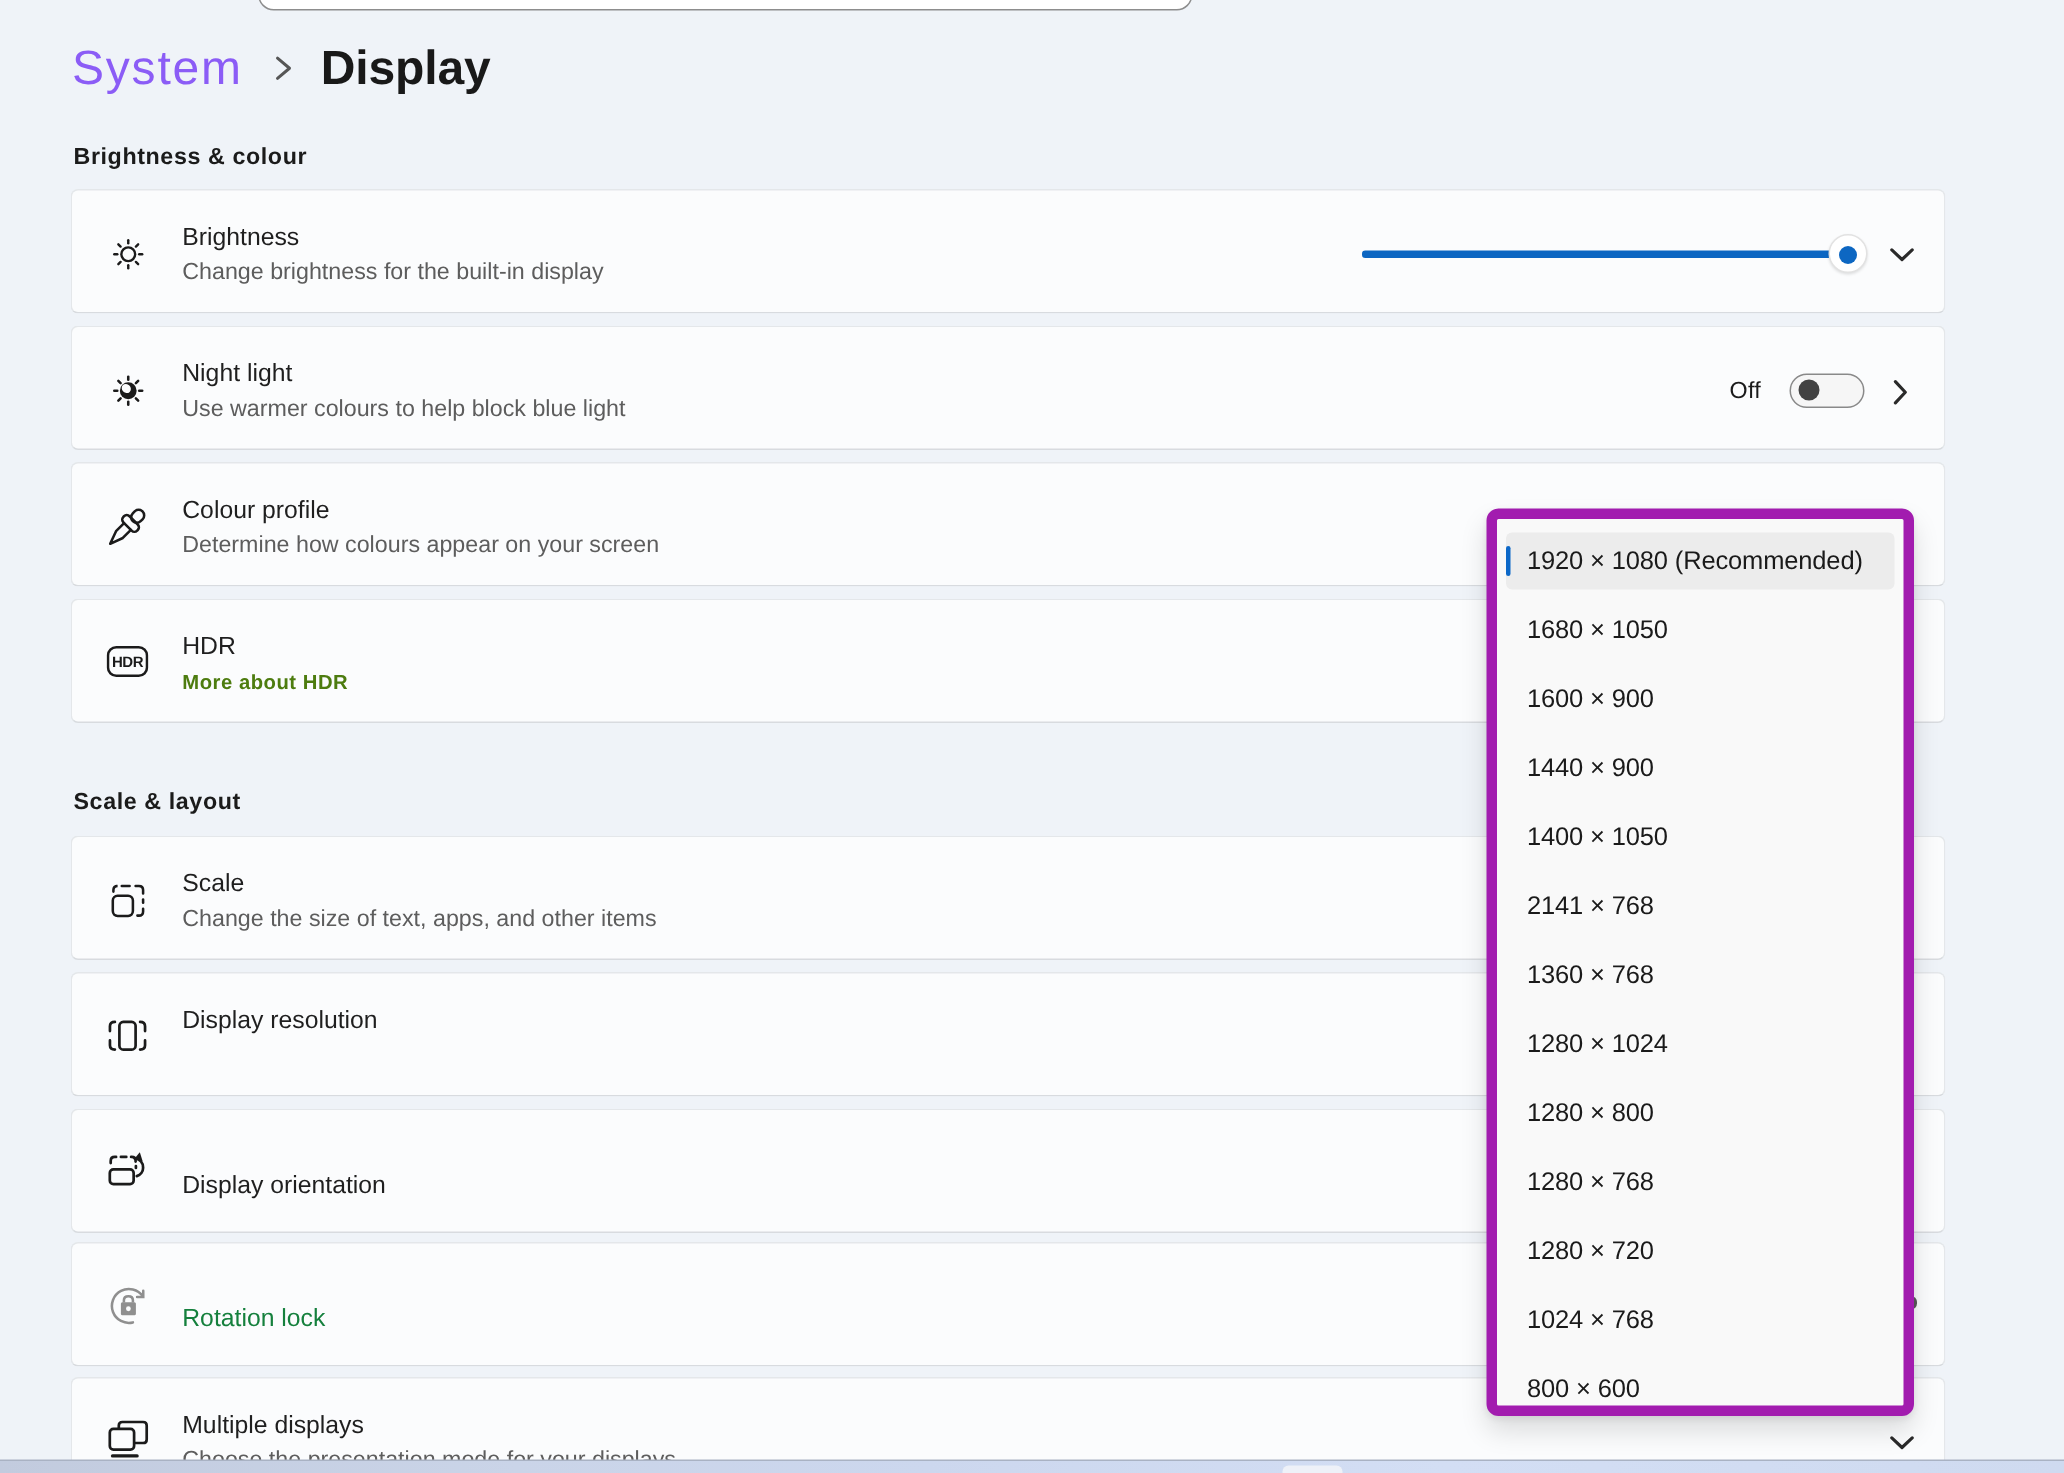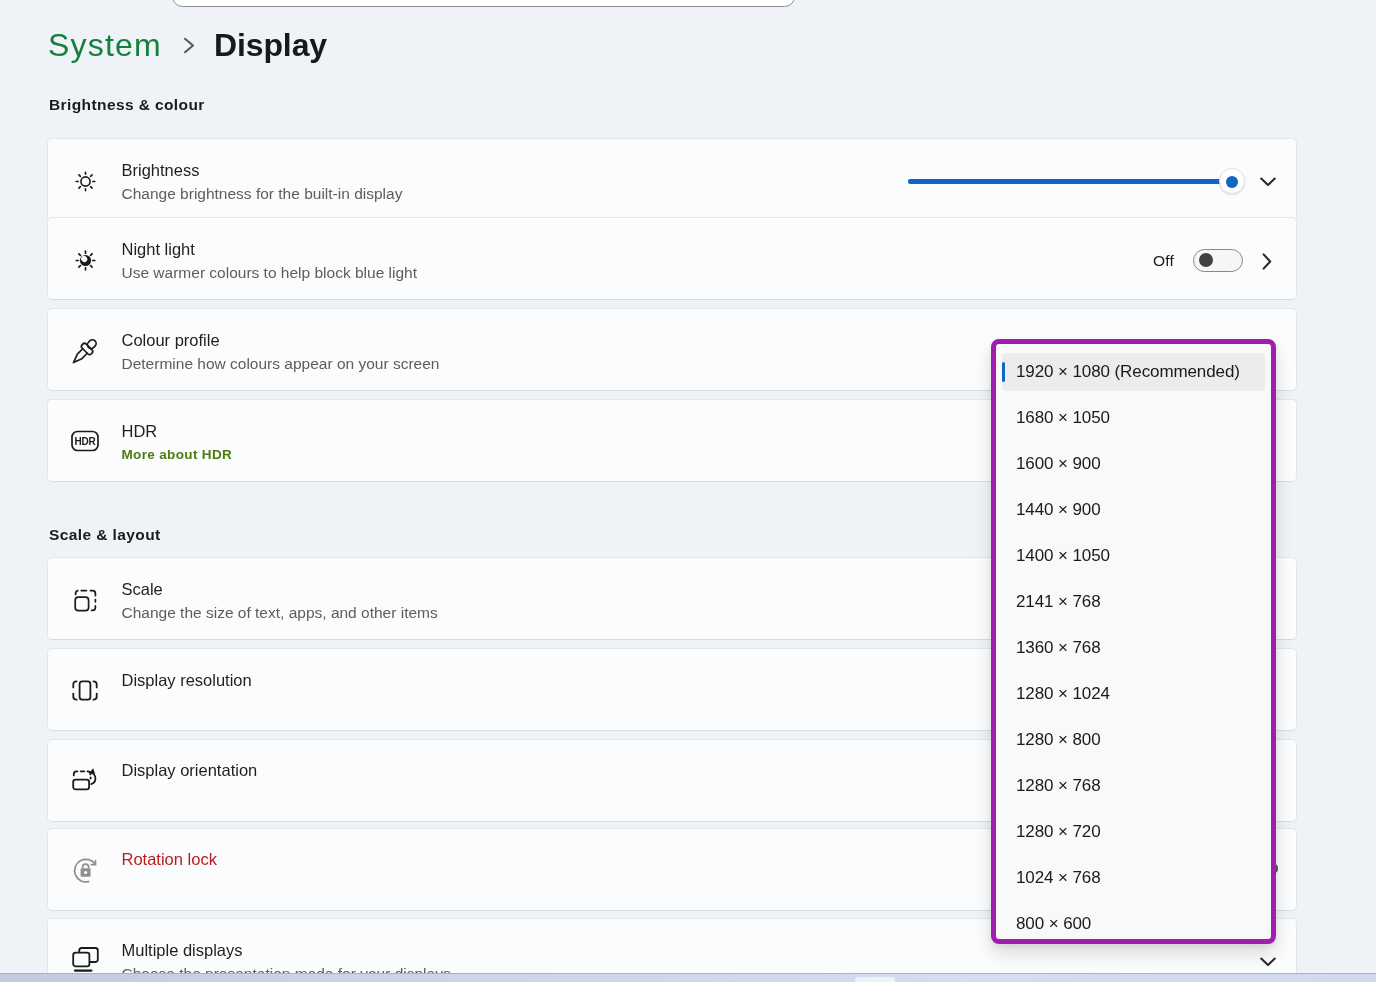--- a/index.html
+++ b/index.html
@@ -11,52 +11,52 @@
     color:#1b1b1b;
   }
   .searchbox {
     position:absolute; left:172px; top:-14px; width:623px; height:21px;
     background:#ffffff; border:1px solid #8d8d8d; border-radius:11px;
   }
   .crumbs {
     position:absolute; left:48px; top:26px; font-size:32px; line-height:38px;
     white-space:nowrap;
   }
-  .crumbs .parent { color:#15803d; letter-spacing:1.2px; }
+  .crumbs .parent { color:#8b5cf6; letter-spacing:1.2px; }
   .crumbs .sep { display:inline-block; width:52px; position:relative; }
   .crumbs .sep svg { position:absolute; left:21px; top:-19px; }
   .crumbs .cur { color:#191919; font-weight:700; letter-spacing:-0.1px; }
   .section {
     position:absolute; left:49px; font-size:15.5px; font-weight:700; color:#1b1b1b;
     letter-spacing:0.4px; line-height:20px;
   }
   .card {
     position:absolute; left:47px; width:1250px; height:83px;
     background:#fbfcfd; border:1px solid #e4e7ea; border-bottom-color:#d8dbdf; border-radius:5px;
   }
   .card .icon { position:absolute; left:24px; top:0; }
   .card .title { position:absolute; left:73.5px; top:21px; font-size:16.5px; color:#1f1f1f; line-height:20px; }
   .card .desc  { position:absolute; left:73.5px; top:46px; font-size:15.5px; color:#5d5d5d; line-height:18px; }
-  .card .title1 { position:absolute; left:73.5px; top:20px; font-size:16.5px; color:#1f1f1f; line-height:20px; }
+  .card .title1 { position:absolute; left:73.5px; top:40px; font-size:16.5px; color:#1f1f1f; line-height:20px; }
   .card .desc.link { color:#4d7c0f; font-weight:700; font-size:13.5px; letter-spacing:0.35px; }
   .chev { position:absolute; }
   
   .slider-track { position:absolute; left:860px; top:40.2px; width:324px; height:4.4px; background:#0c66c2; border-radius:2.2px; }
   .slider-thumb { position:absolute; left:1170.5px; top:29.4px; width:26px; height:26px; border-radius:50%;
                   background:#ffffff; border:1px solid #e2e2e2; box-shadow:0 1px 2px rgba(0,0,0,.12); }
   .slider-dot { position:absolute; left:6.5px; top:6.5px; width:12px; height:12px; border-radius:50%; background:#0d67c2; }
   
   .off-label { position:absolute; left:1105px; top:33.8px; width:30px; font-size:15.5px; color:#1b1b1b; letter-spacing:0.2px; }
   .toggle { position:absolute; left:1145px; top:30.5px; width:50px; height:23px; border-radius:12px;
             background:#f6f6f6; border:1px solid #898989; }
   .toggle .knob { position:absolute; left:4.5px; top:3.3px; width:14.5px; height:14.5px; border-radius:50%; background:#424242; }
   
   .dropdown {
     position:absolute; left:991px; top:339px; width:285px; height:605px;
-    background:#f9f9f9; border:5px solid #a21caf; border-radius:8px;
+    background:#f9f9f9; border:7px solid #a21caf; border-radius:8px;
     box-shadow:0 10px 18px rgba(0,0,0,.13), 0 2px 5px rgba(0,0,0,.07);
     padding:9px 0 4px 0; z-index:50;
   }
   .dd-item {
     position:relative; height:38px; margin:0 6px 8px 6px; border-radius:4px;
     font-size:17px; color:#1a1a1a; line-height:38px; padding-left:14px;
     white-space:nowrap; letter-spacing:-0.1px;
   }
   .dd-item.sel { background:#ececec; }
   .dd-item.sel::before {
@@ -74,21 +74,21 @@
 </style>
 </head>
 <body>
   <div class="searchbox"></div>
   <div class="crumbs"><span class="parent">System</span><span class="sep"><svg width="12" height="17" viewBox="0 0 12 17">
         <path d="M2 1.8 L10 8.5 L2 15.2" stroke="#565656" stroke-width="2" fill="none" stroke-linecap="round" stroke-linejoin="round"></path>
       </svg></span><span class="cur">Display</span></div>
 
   <div class="section" style="top:95px;">Brightness &amp; colour</div>
 
-  <div class="card" style="top:138px;">
+  <div class="card" style="top:126px;">
     <svg class="icon" style="top:30px;left:24.5px" width="25" height="25" viewBox="0 0 25 25">
       <g stroke="#1b1b1b" fill="none" stroke-width="1.6" stroke-linecap="round">
         <circle cx="12.5" cy="12.5" r="4.6"></circle>
         <line x1="12.5" y1="3.2" x2="12.5" y2="5.2"></line>
         <line x1="12.5" y1="19.8" x2="12.5" y2="21.8"></line>
         <line x1="3.2" y1="12.5" x2="5.2" y2="12.5"></line>
         <line x1="19.8" y1="12.5" x2="21.8" y2="12.5"></line>
         <line x1="5.9" y1="5.9" x2="7.4" y2="7.4"></line>
         <line x1="17.6" y1="17.6" x2="19.1" y2="19.1"></line>
         <line x1="5.9" y1="19.1" x2="7.4" y2="17.6"></line>
@@ -203,21 +203,21 @@
   <div class="card" style="top:828px;">
     <svg class="icon" style="top:27.5px;left:24px" width="28" height="28" viewBox="0 0 28 28">
       <g stroke="#8f8f8f" fill="none" stroke-width="1.7" stroke-linecap="round">
         <path d="M23.2,7.2 A11.3,11.3 0 1 0 16.6,24.6"></path>
         <path d="M23.5,3.5 L23.5,7.6 L19.4,7.6"></path>
       </g>
       <path d="M10.6,11.4 L10.6,9.9 Q10.6,7.1 13.6,7.1 Q16.6,7.1 16.6,9.9 L16.6,11.4" stroke="#8f8f8f" fill="none" stroke-width="1.7"></path>
       <rect x="8.6" y="11.2" width="10" height="8.6" rx="1" fill="#8f8f8f"></rect>
       <circle cx="13.6" cy="15.5" r="1.6" fill="#fbfcfd"></circle>
     </svg>
-    <div class="title1" style="color:#b91c1c;">Rotation lock</div>
+    <div class="title1" style="color:#15803d;">Rotation lock</div>
   </div>
 
   <div class="card" style="top:918px;">
     <svg class="icon" style="top:27px;left:24px" width="28" height="27" viewBox="0 0 28 27">
       <g stroke="#1b1b1b" fill="none" stroke-width="1.8" stroke-linecap="round">
         <path d="M7.2,6.6 L7.2,4.4 Q7.2,2 9.6,2 L23.4,2 Q25.8,2 25.8,4.4 L25.8,13.6 Q25.8,16 23.4,16 L17.4,16"></path>
         <rect x="1.2" y="6.6" width="16.2" height="13.8" rx="2.4" fill="#fbfcfd"></rect>
         <line x1="3" y1="24.6" x2="19.4" y2="24.6" stroke-width="2.2"></line>
       </g>
     </svg>

